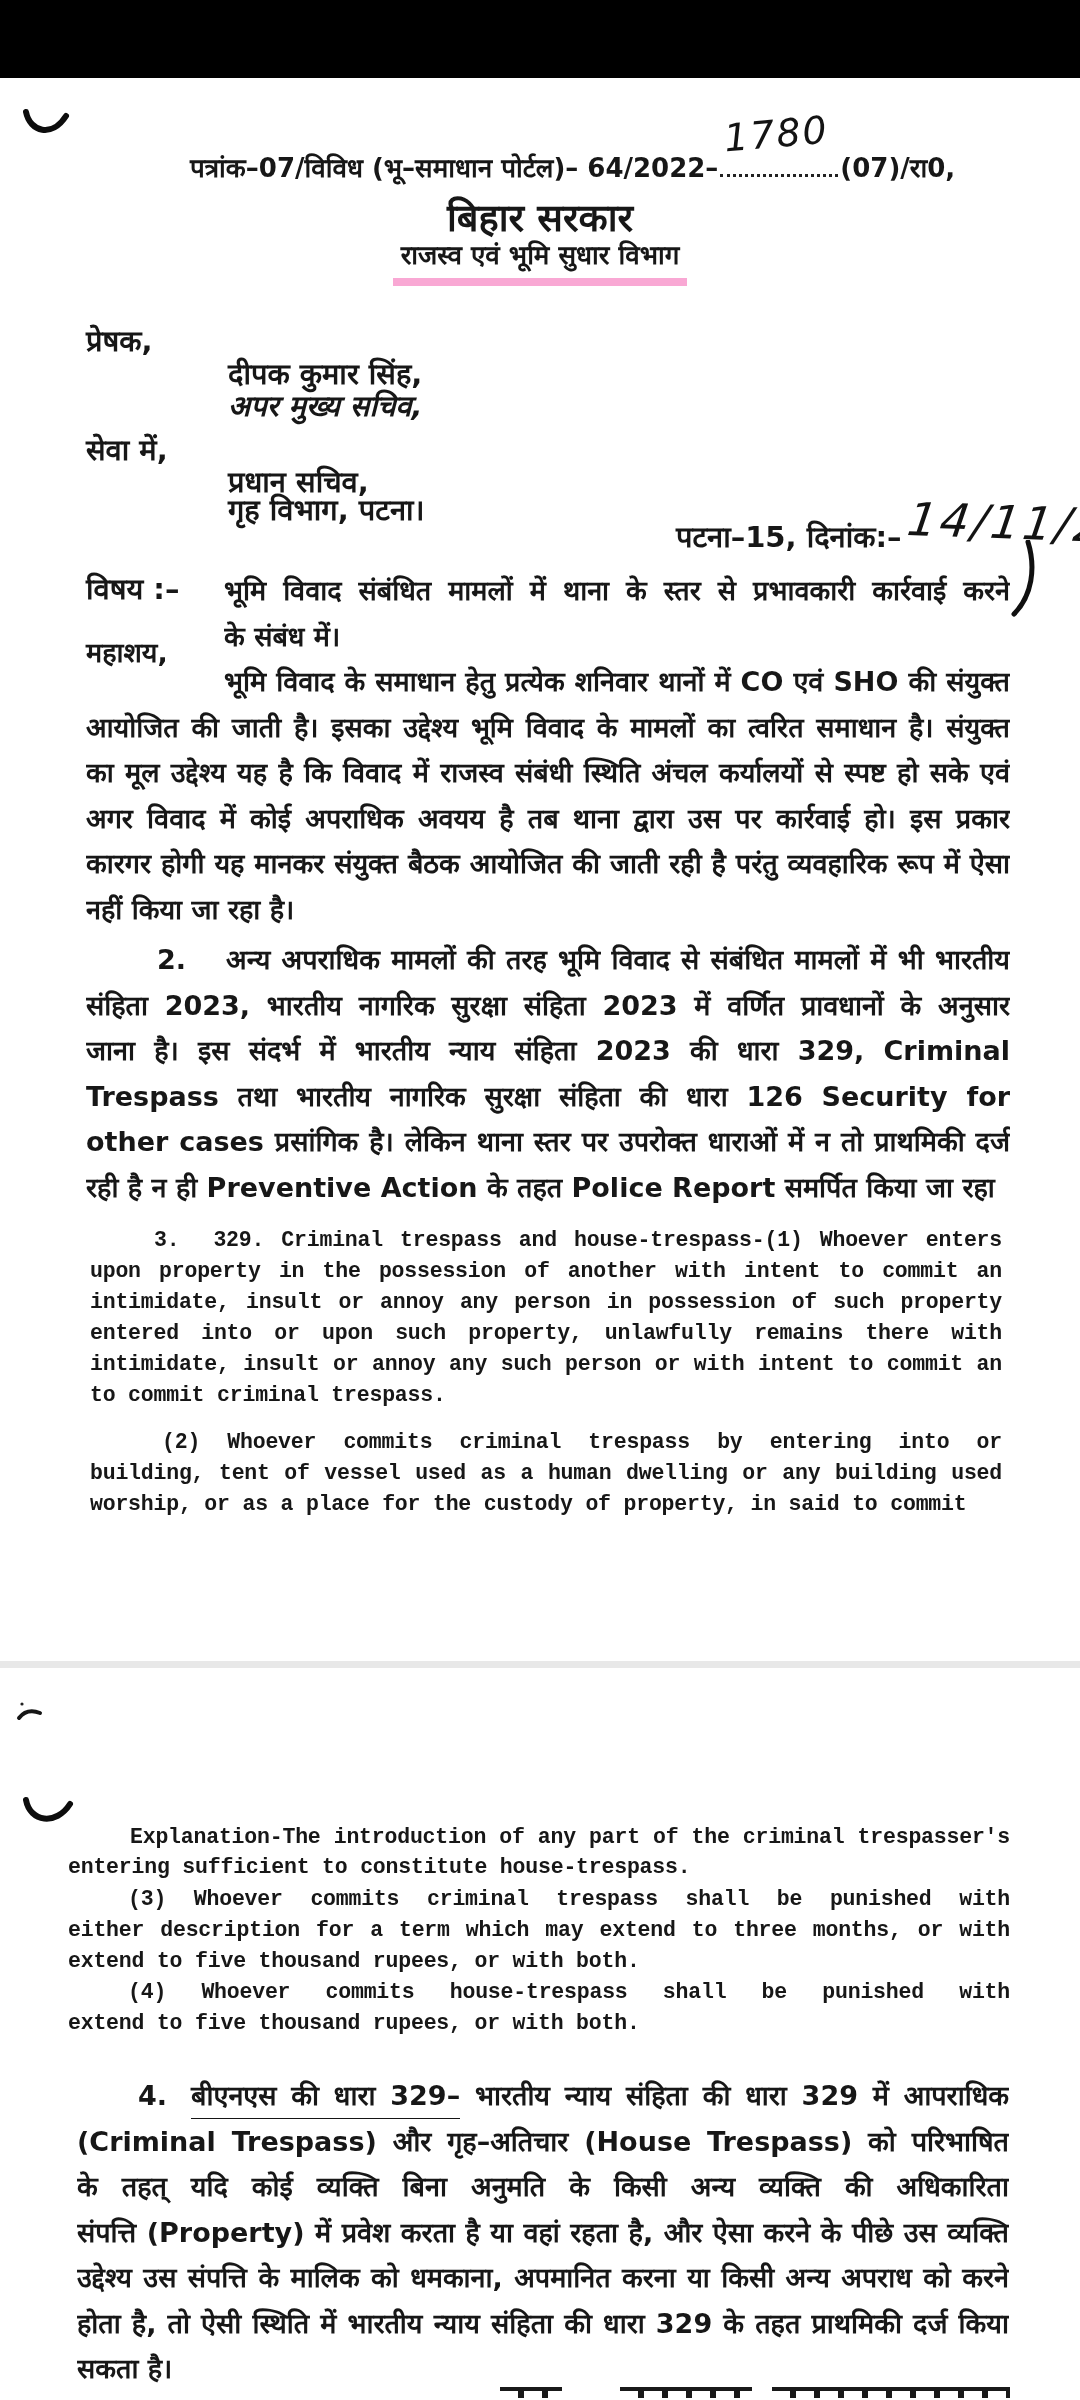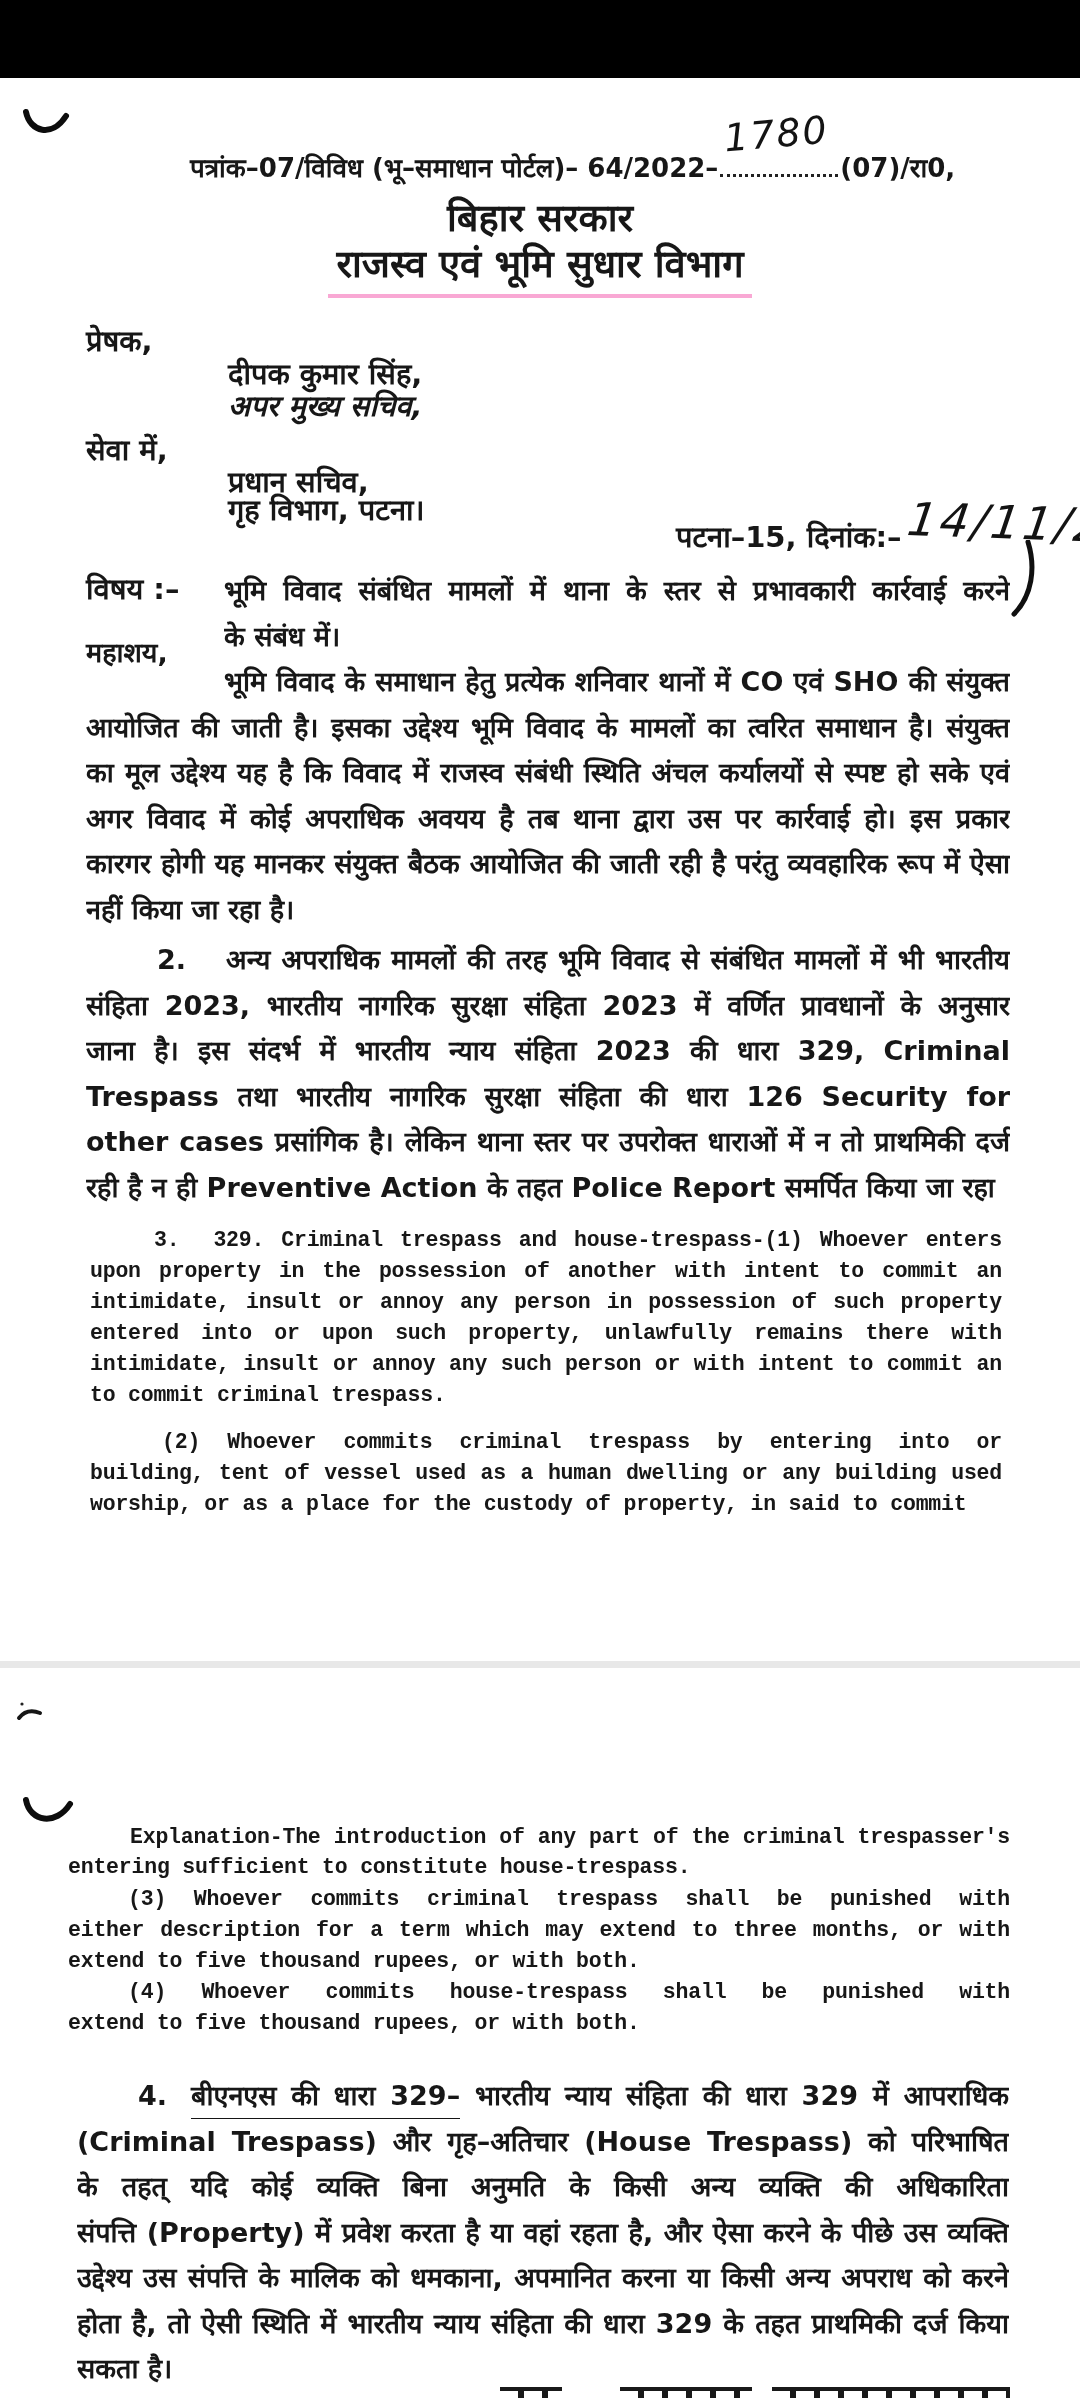--- a/index.html
+++ b/index.html
@@ -26,21 +26,21 @@
   .eline{height:31px;line-height:31px;overflow:hidden;text-align:justify;text-align-last:justify;font-family:Liberation Mono, monospace;}
   .eline.last{text-align:left;text-align-last:left;}
   .eline2{height:30px;line-height:30px;}
   
   .refline{display:flex;align-items:baseline;font-size:26px;font-weight:600;white-space:nowrap;}
   .dotspan{position:relative;display:inline-block;width:118px;height:30px;border-bottom:3px dotted #222;margin:0 2px;}
   .hw{font-style:italic;color:#131313;}
   .hw-num{position:absolute;left:4px;top:-32px;font-size:38px;font-weight:500;transform:rotate(-5deg);letter-spacing:2px;white-space:nowrap;}
   .gov-title{left:0;top:190px;width:1080px;text-align:center;font-size:38px;font-weight:700;}
   .dept-wrap{left:0;top:236px;width:1080px;text-align:center;}
-  .dept-title{display:inline-block;font-size:38px;font-weight:700;border-bottom:4px solid #f9a8d4;padding:0 8px 6px 8px;}
+  .dept-title{display:inline-block;font-size:26px;font-weight:700;border-bottom:8px solid #f9a8d4;padding:0 8px 6px 8px;}
   .label{font-size:29px;font-weight:700;}
   .hw-date{font-size:46px;font-weight:500;transform:rotate(2deg) skewX(-6deg);letter-spacing:3px;white-space:nowrap;}
   .num-gap2{margin-right:40px;}
   .num-gap3{margin-right:34px;}
   .num-gap4{margin-right:24px;}
   .u{border-bottom:2.5px solid #151515;padding-bottom:7px;}
   svg.mark{position:absolute;}
   
   .frag{position:absolute;top:2387px;height:11px;
     background:

